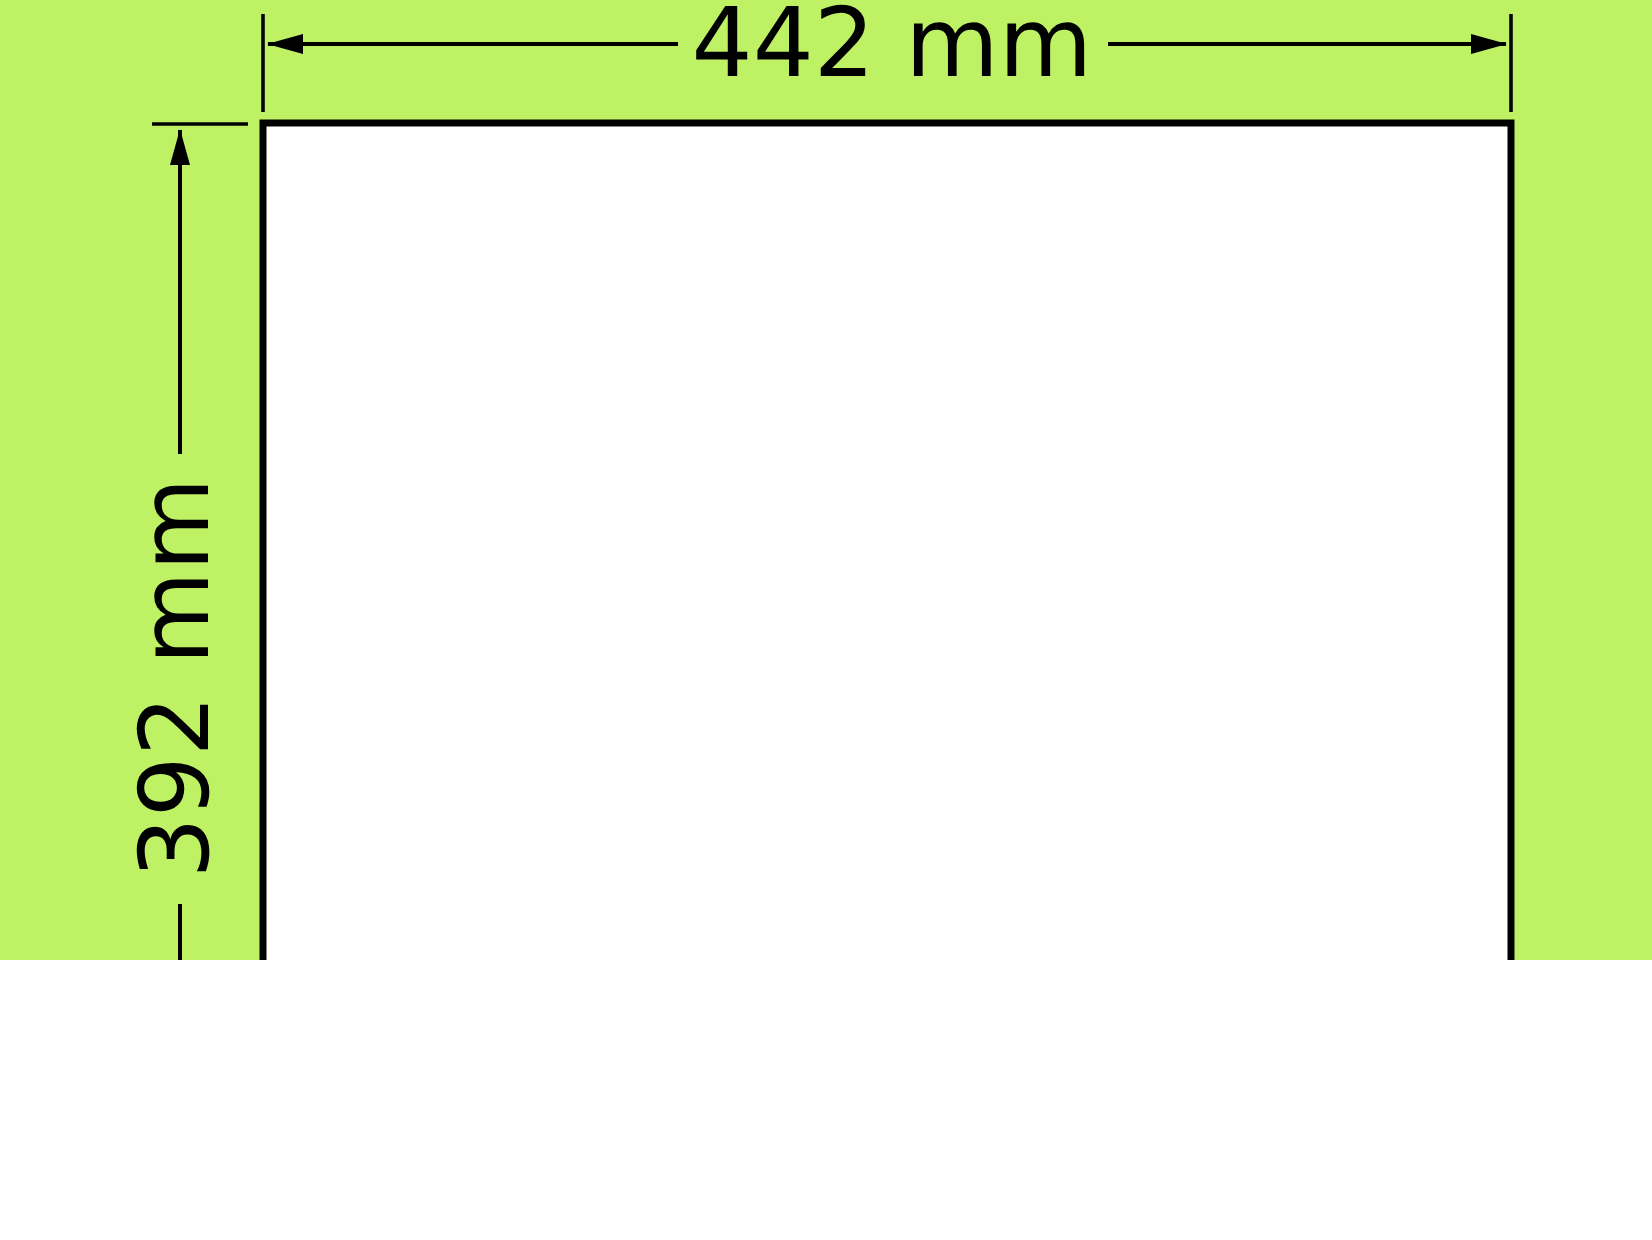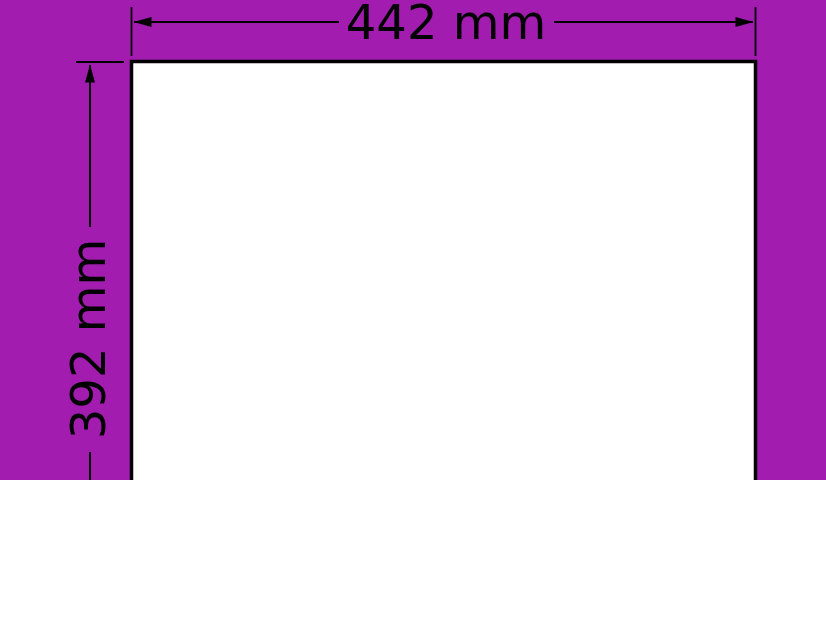--- a/index.html
+++ b/index.html
@@ -4,21 +4,21 @@
 <style>
   html, body {
     margin: 0;
     padding: 0;
     background: #ffffff;
   }
   .stage {
     position: relative;
     width: 826px;
     height: 480px;
-    background: #a21caf;
+    background: #bef264;
     overflow: hidden;
   }
   svg.drawing {
     display: block;
     width: 826px;
     height: 620px;
   }
   .dim-label {
     font-family: "DejaVu Sans", "Liberation Sans", sans-serif;
     font-size: 48px;

